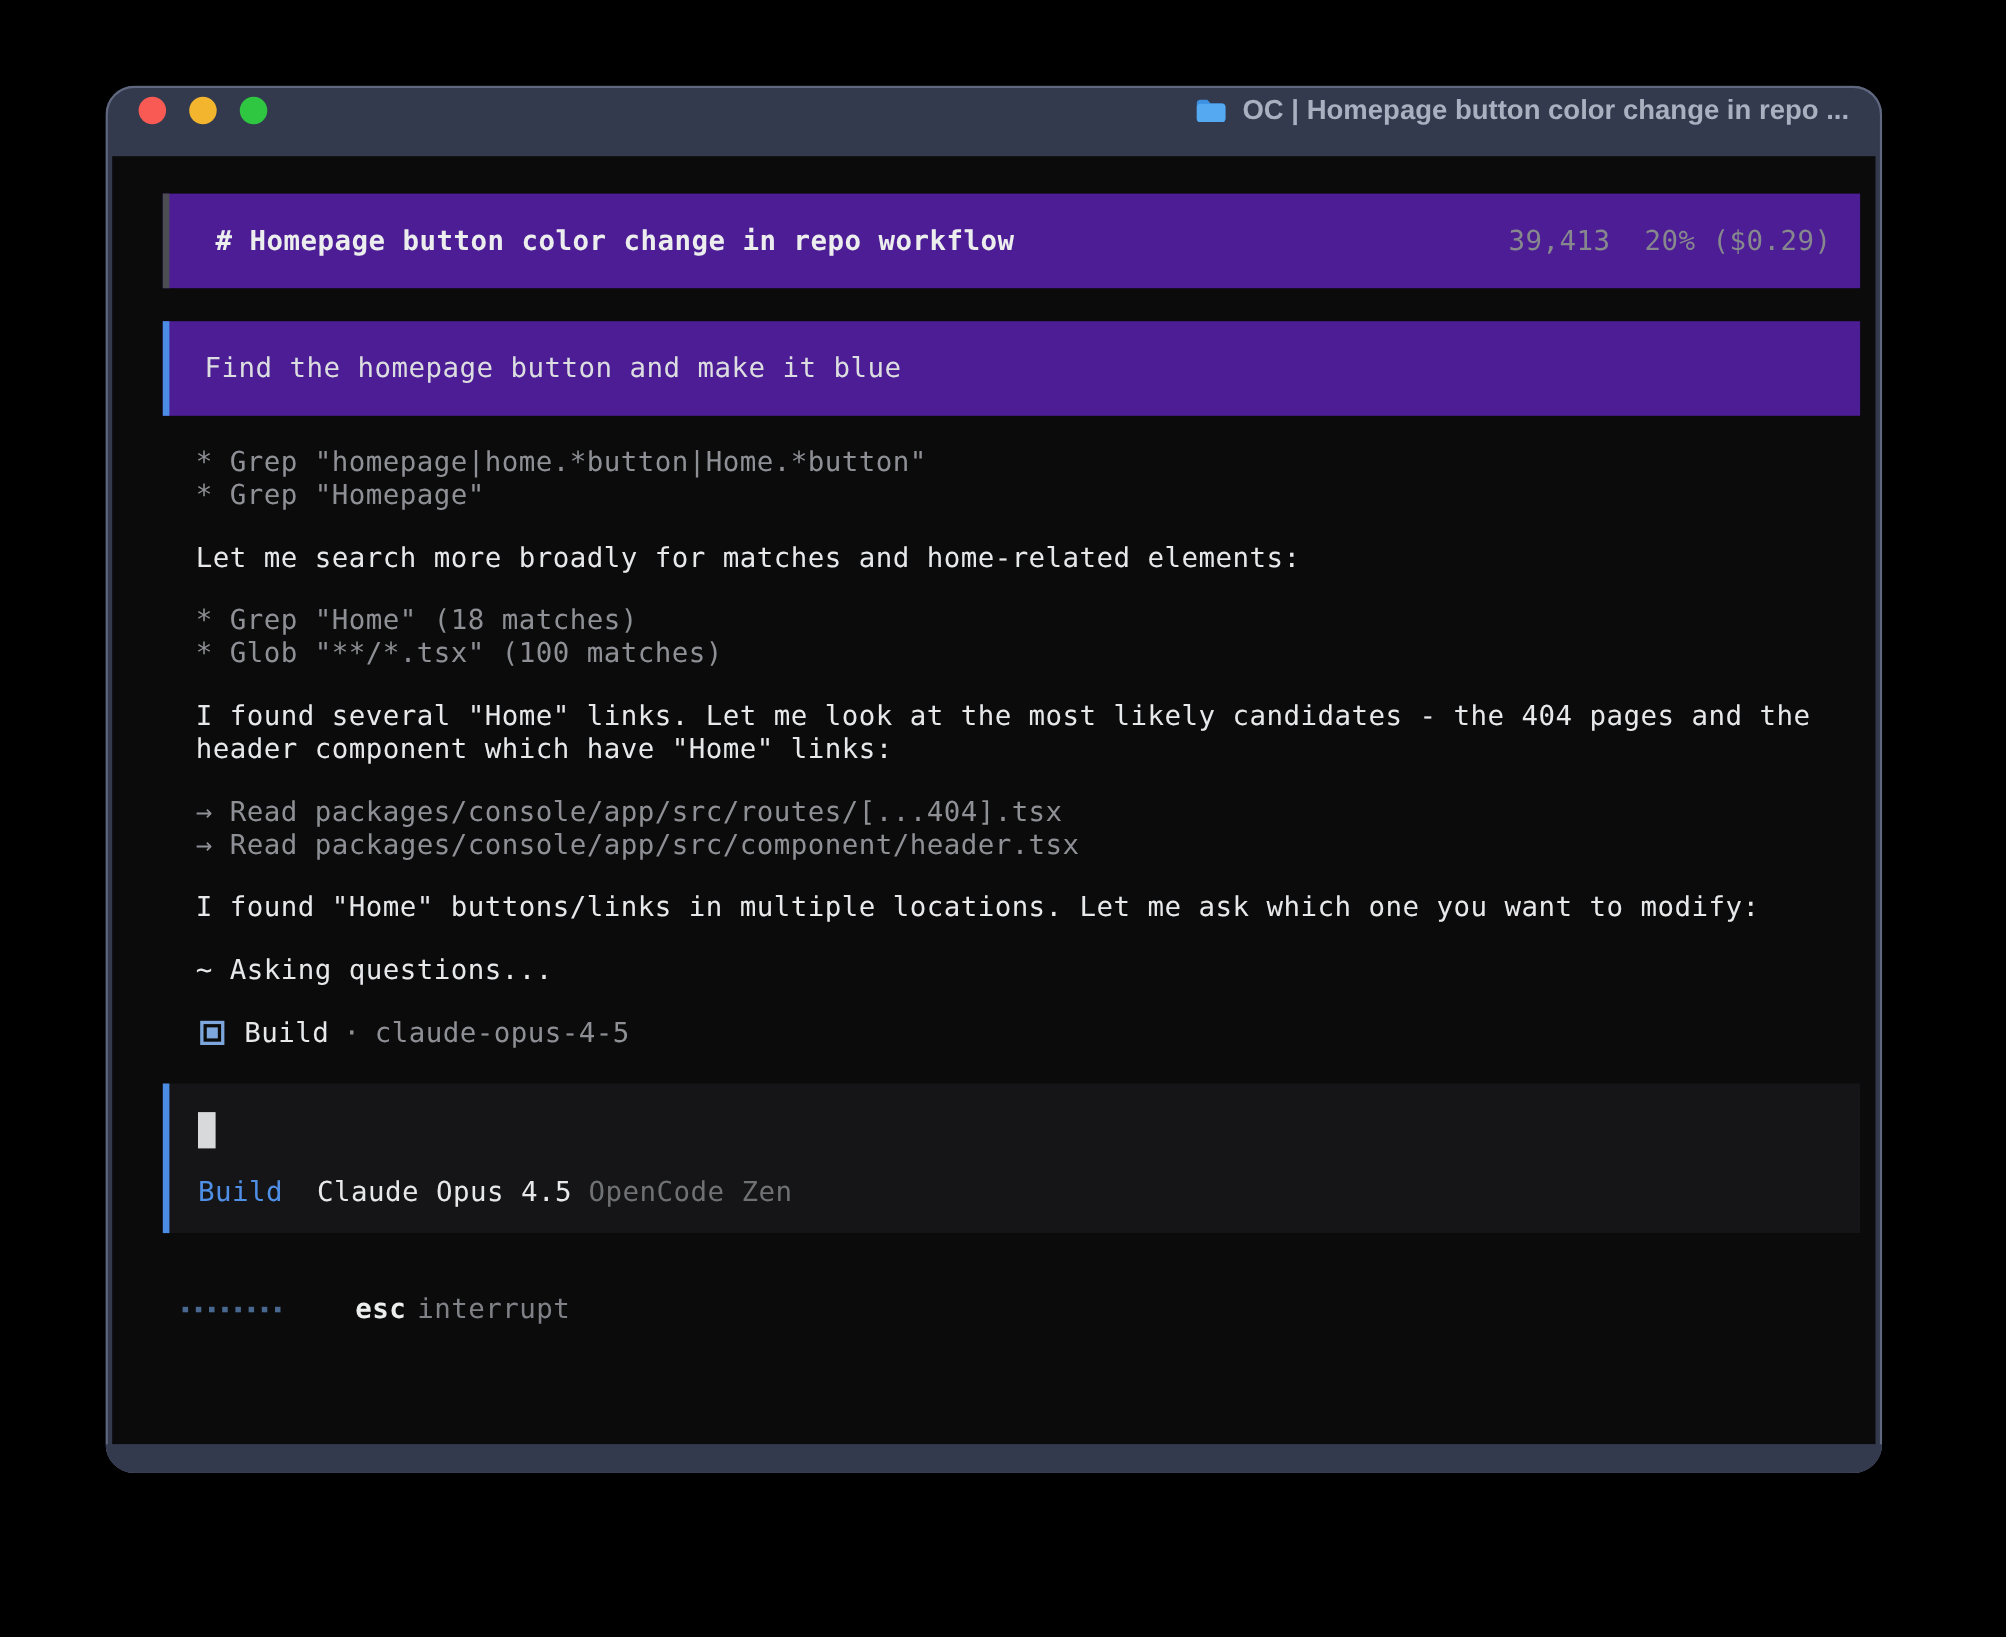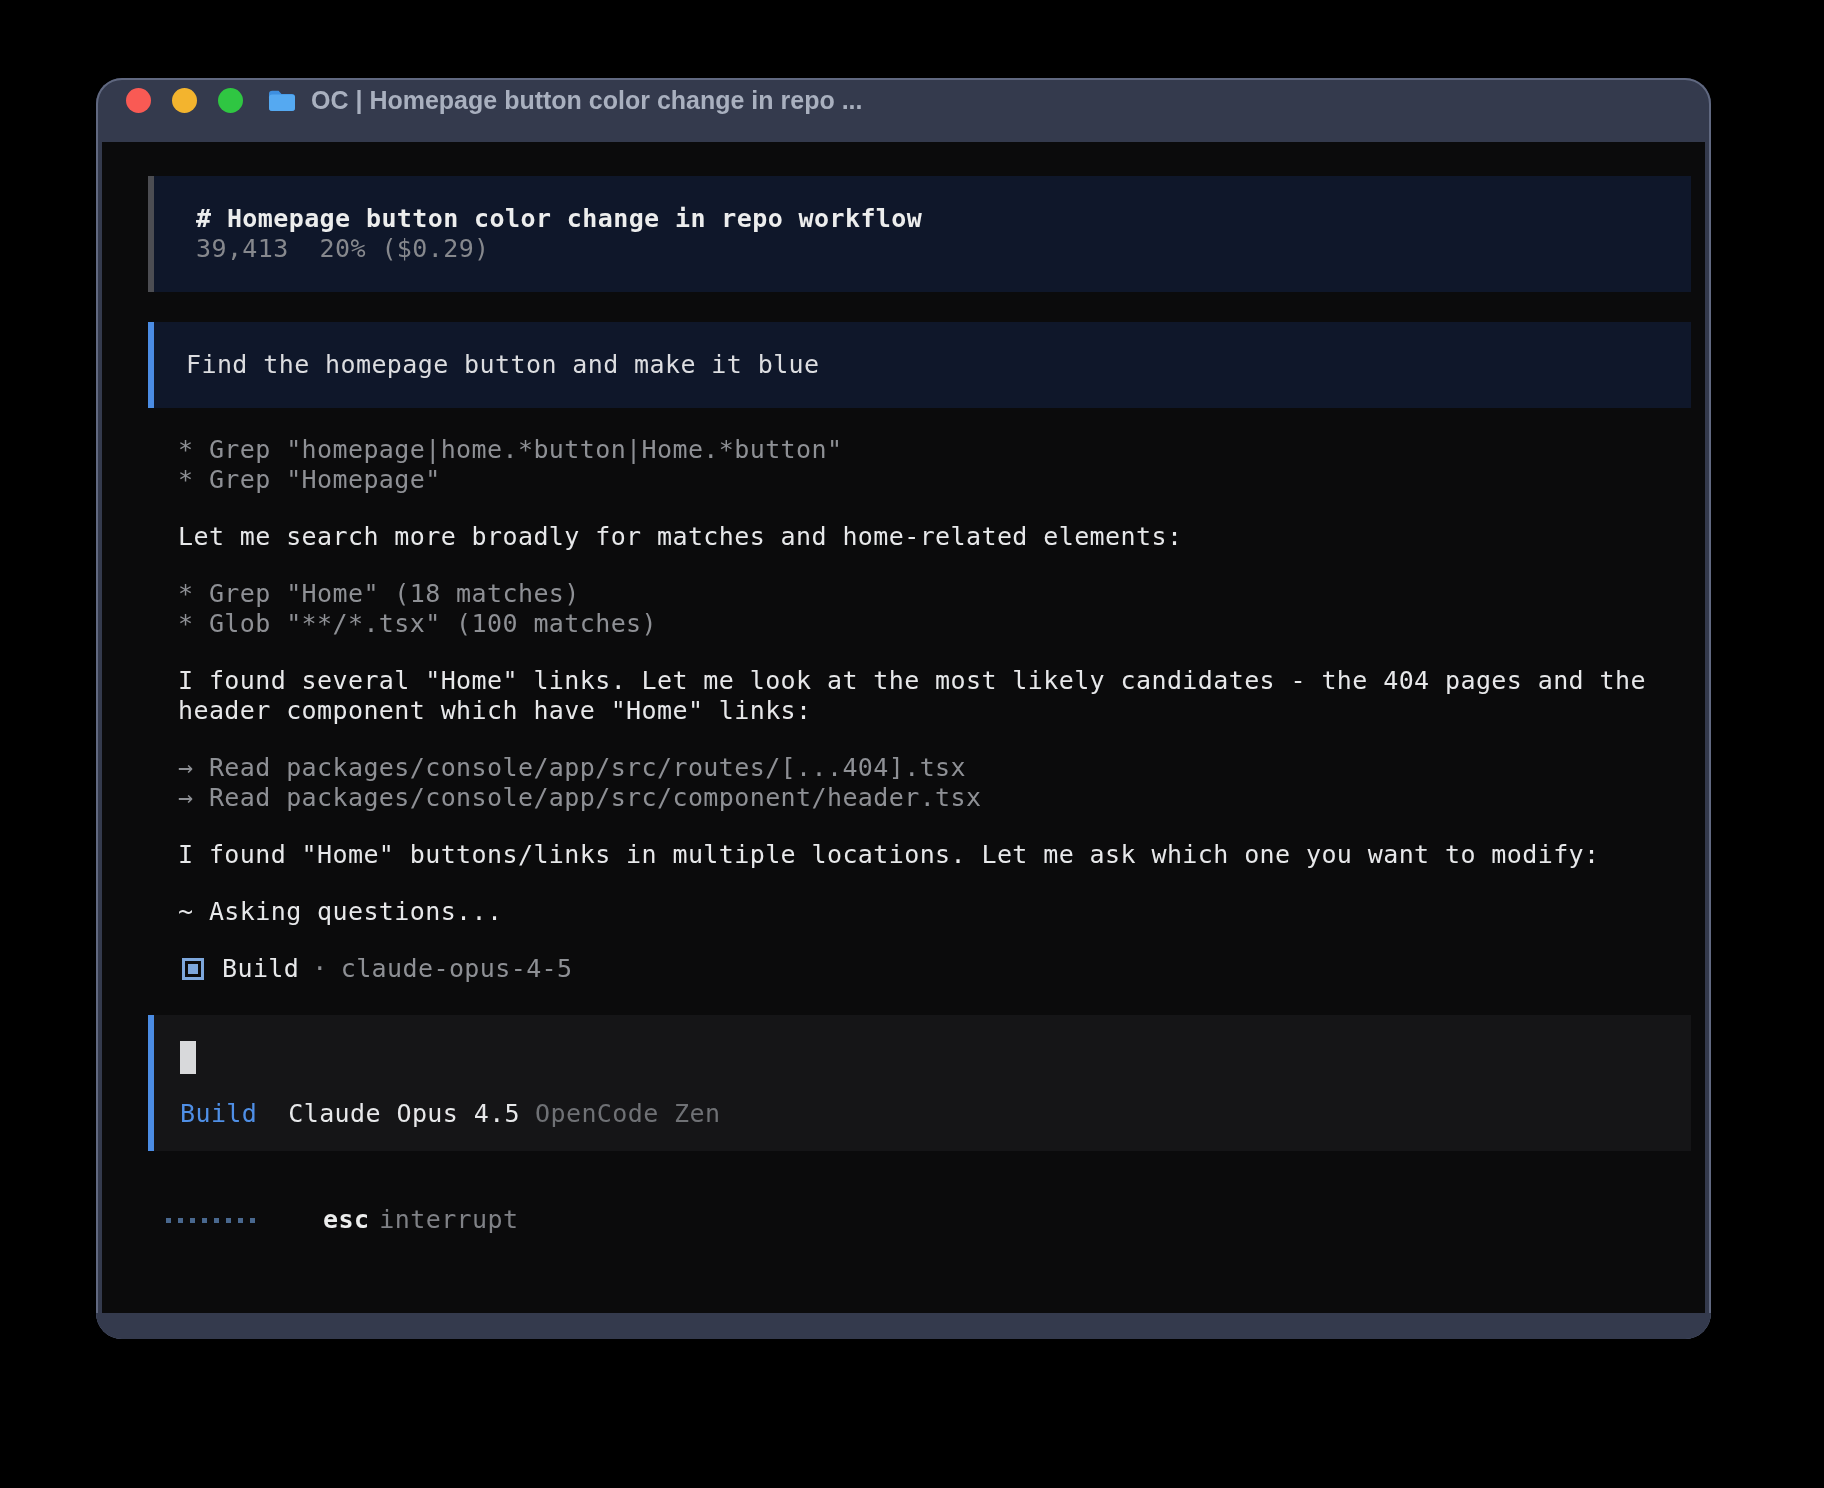--- a/index.html
+++ b/index.html
@@ -3,37 +3,37 @@
 <meta charset="utf-8">
 <style>
   * { margin:0; padding:0; box-sizing:border-box; }
   html,body { width:1824px; height:1488px; background:#000; }
   body { position:relative; font-family:"DejaVu Sans Mono", monospace; }
 
   .window { position:absolute; left:96px; top:78px; width:1615px; height:1261px;
             background:#343a4d; border-radius:26px; overflow:hidden;
             box-shadow: inset 0 0 0 2px #606880; }
 
-  .titlebar { height:44px; display:flex; align-items:center; padding:0 30px; }
+  .titlebar { height:44px; display:flex; align-items:center; padding:0 30px;justify-content:space-between; }
   .lights { display:flex; gap:21px; }
   .light { width:25px; height:25px; border-radius:50%; }
   .light-red { background:#f95a54; }
   .light-yellow { background:#f3b42e; }
   .light-green { background:#2fc642; }
   .title-wrap { display:flex; align-items:center; gap:14px; margin-left:24px;
                 font-family:"Liberation Sans", sans-serif; font-weight:bold;
                 font-size:25px; color:#a9b0bf; }
 
   .content { position:absolute; left:6px; right:6px; top:64px; bottom:26px;
              background:#0b0b0c; padding:34px 14px 0 46px;
              font-size:25px; line-height:30px; letter-spacing:0.4px; color:#e7e8ea; }
   .footerstrip { position:absolute; left:0; right:0; bottom:0; height:26px;
                  background:#343a4d; }
 
-  .block { border-left:6px solid #4c4d52; background:#0f172a; padding:28px 26px;flex-direction:column; }
+  .block { border-left:6px solid #4c4d52; background:#4c1d95; padding:28px 26px; }
   .header-block { display:flex; justify-content:space-between; padding-left:42px; }
   .h-title { font-weight:bold; color:#eceded; white-space:pre; }
   .h-stats { color:#86888d; white-space:pre; }
 
   .user-block { border-left-color:#4b8ce4; margin-top:30px; color:#dcdde0;padding-left:32px; }
 
   .flow { padding-left:30px; }
   .group { margin-top:27px; }
   .line { white-space:pre; }
   .t-gray .line { color:#8e9095; }

